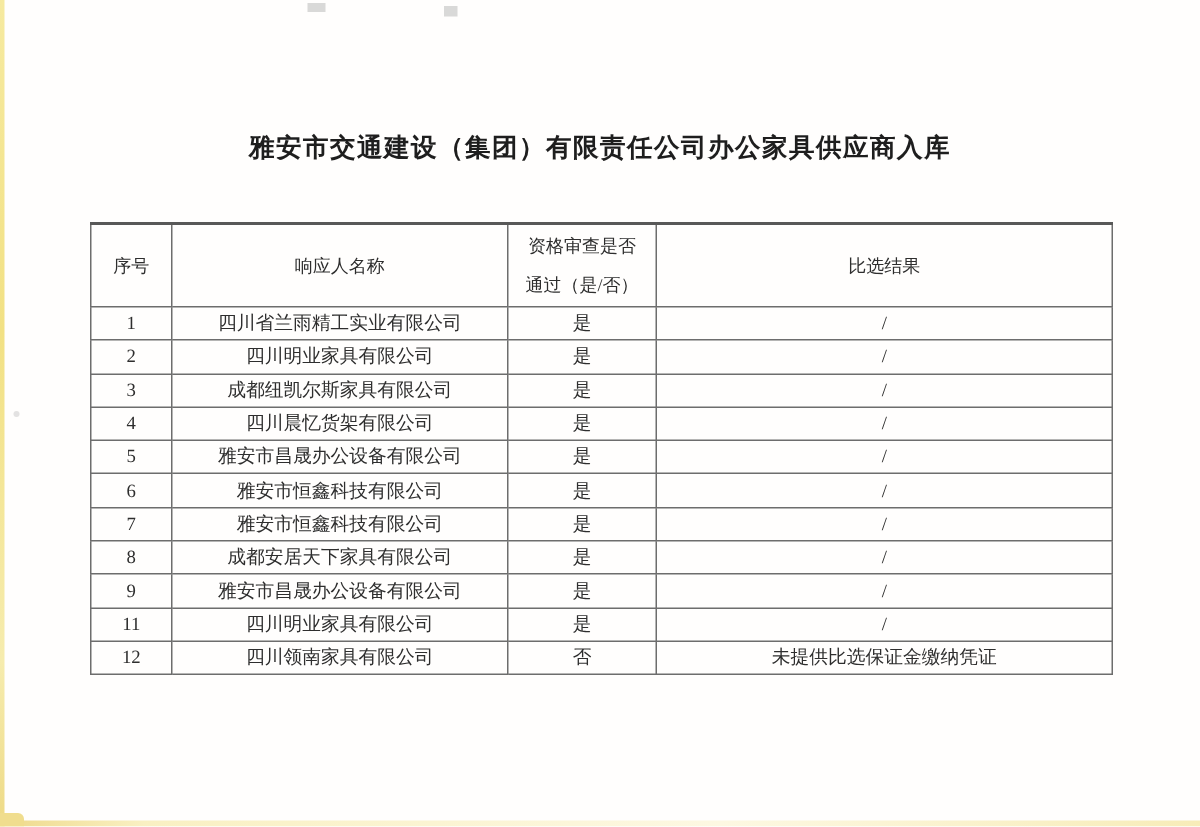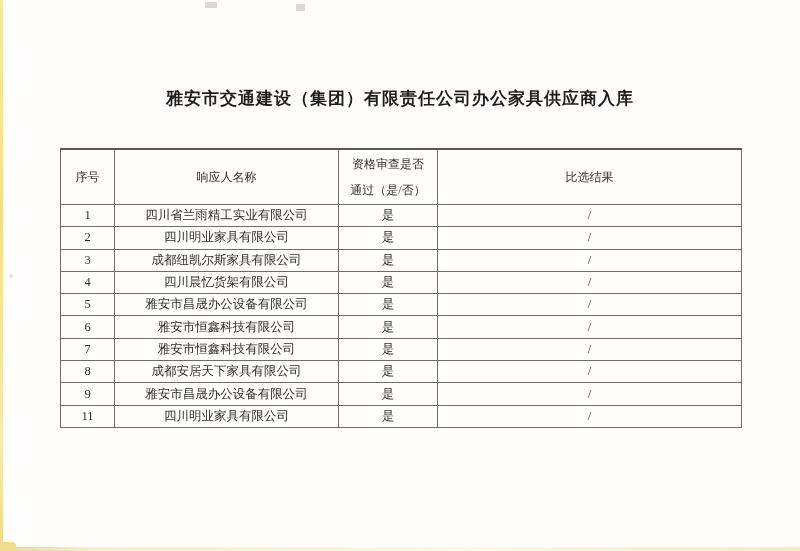--- a/index.html
+++ b/index.html
@@ -141,14 +141,20 @@
         <td>雅安市昌晟办公设备有限公司</td>
         <td>是</td>
         <td>/</td>
       </tr>
       <tr>
         <td>11</td>
         <td>四川明业家具有限公司</td>
         <td>是</td>
         <td>/</td>
       </tr>
+      <tr>
+        <td>12</td>
+        <td>四川领南家具有限公司</td>
+        <td>否</td>
+        <td>未提供比选保证金缴纳凭证</td>
+      </tr>
     </tbody>
 </table>
 
 </body></html>

